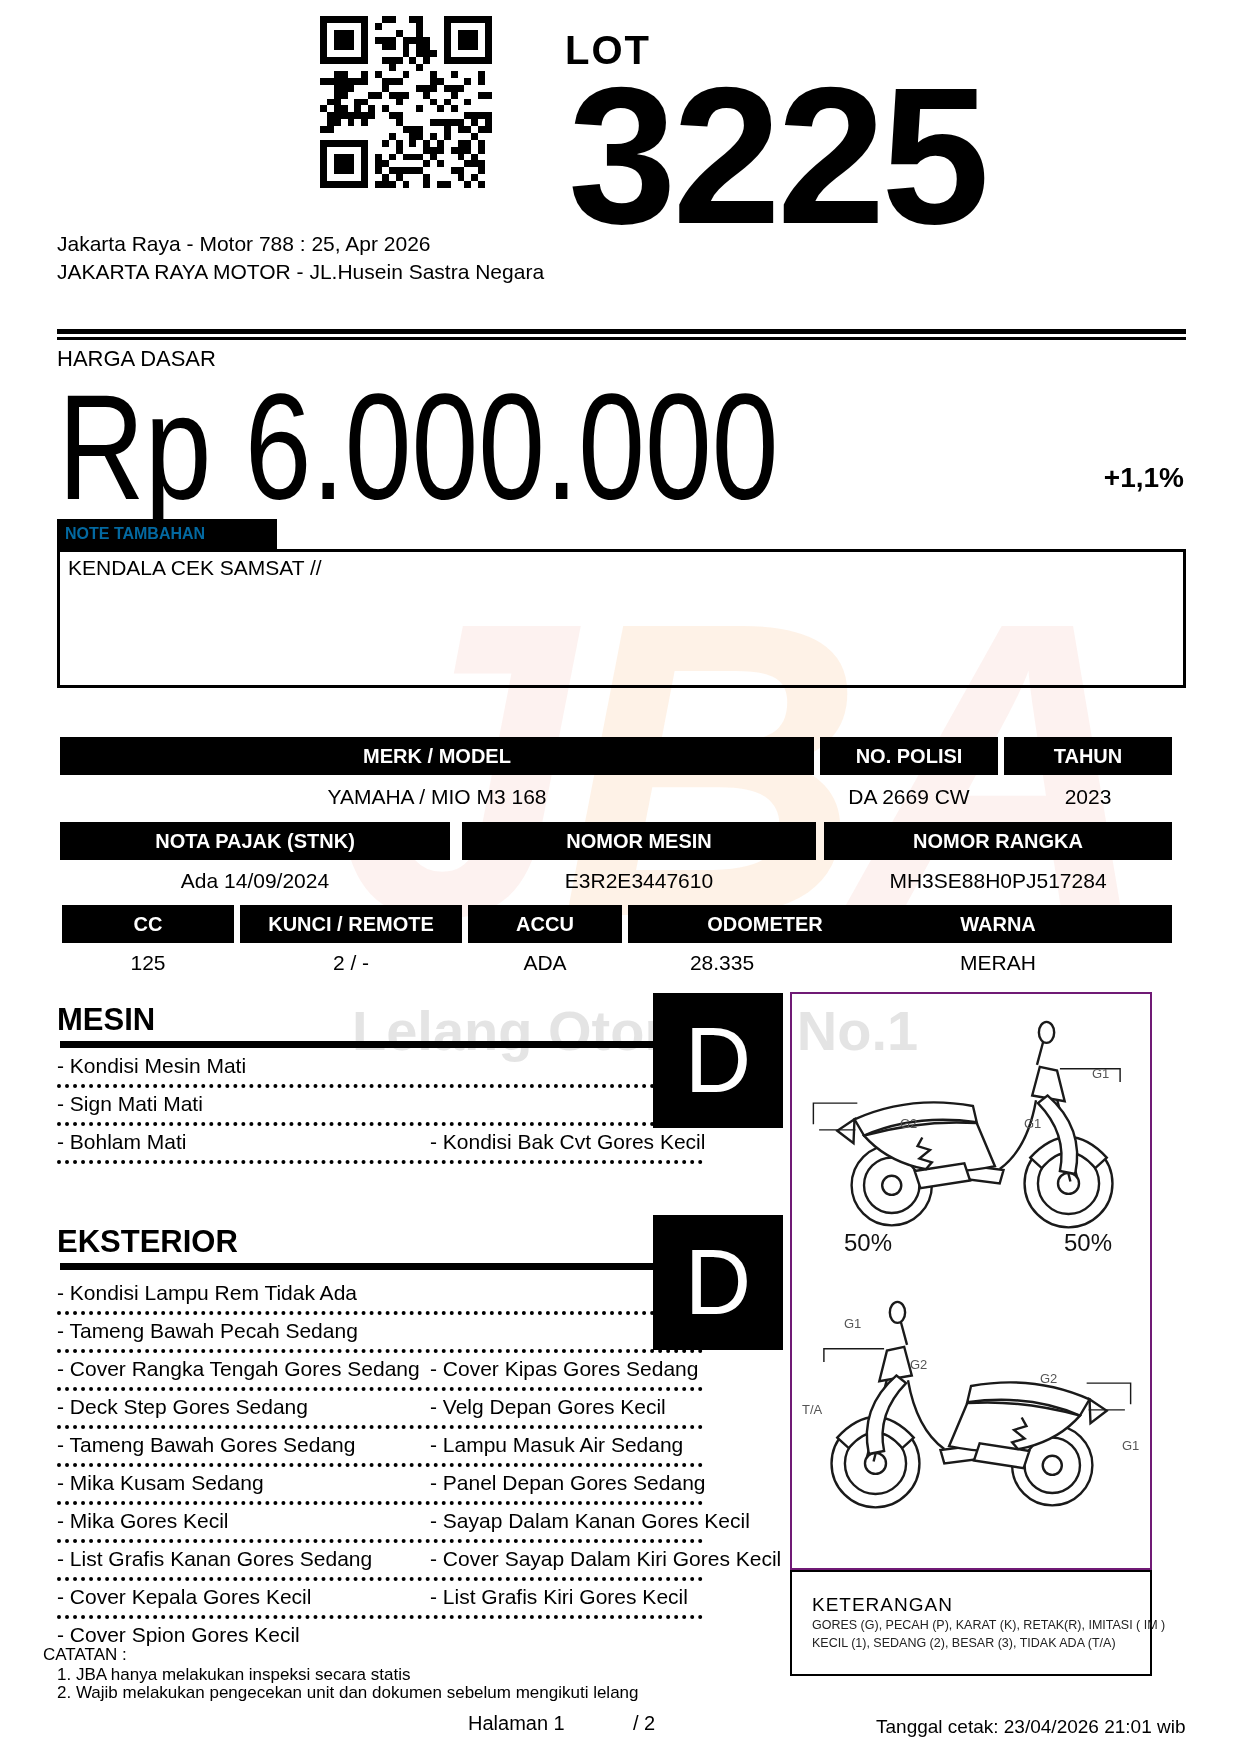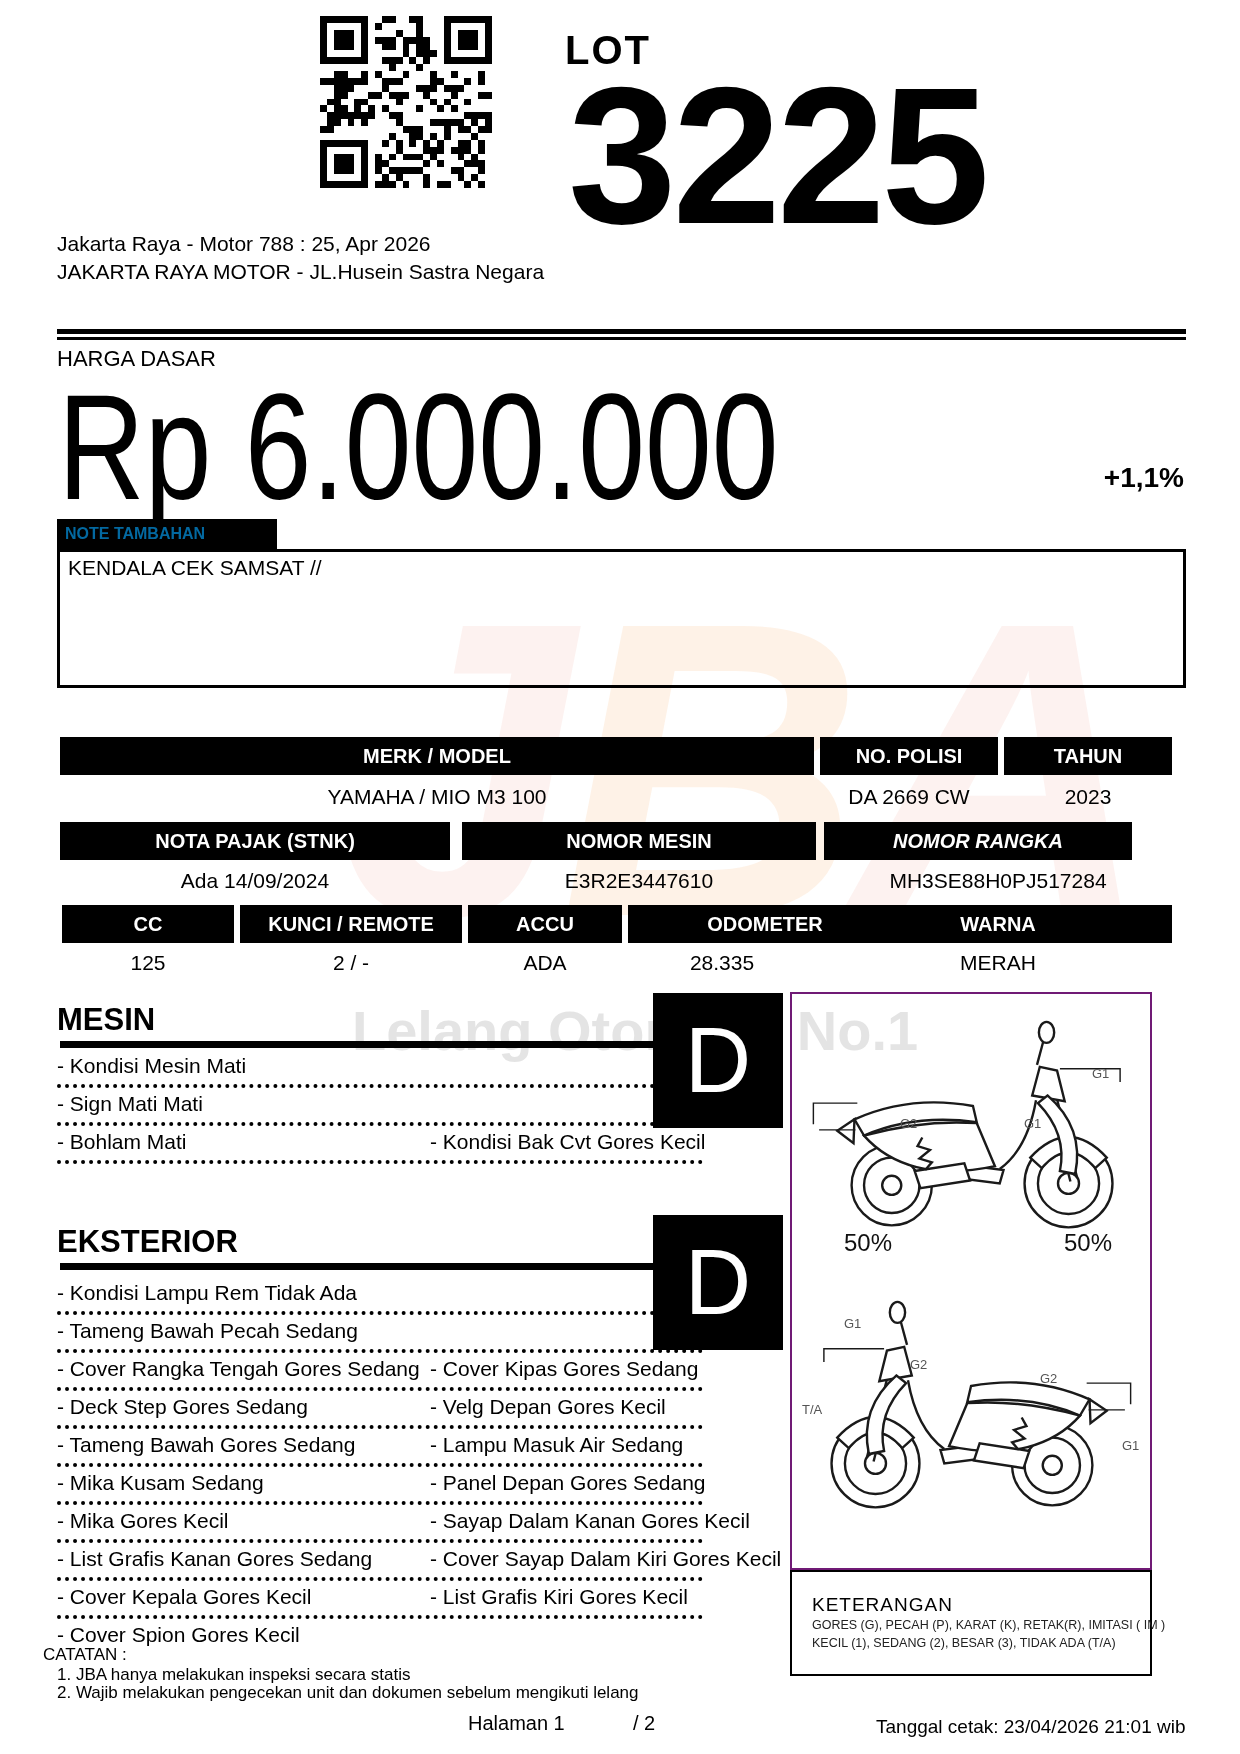--- a/index.html
+++ b/index.html
@@ -275,27 +275,27 @@
   <div class="abs pct" style="right:56px;top:462px;">+1,1%</div>
 
   <div class="abs note-label" style="left:57px;top:519px;width:212px;height:30px;">NOTE TAMBAHAN</div>
   <div class="abs note-box" style="left:57px;top:549px;width:1129px;height:139px;">
     <div>KENDALA CEK SAMSAT //</div>
   </div>
 
   <div class="abs hdr-bar" style="left:60px;top:737px;width:754px;">MERK / MODEL</div>
   <div class="abs hdr-bar" style="left:820px;top:737px;width:178px;">NO. POLISI</div>
   <div class="abs hdr-bar" style="left:1004px;top:737px;width:168px;">TAHUN</div>
-  <div class="abs cell-val" style="left:60px;top:782px;width:754px;">YAMAHA / MIO M3 100</div>
+  <div class="abs cell-val" style="left:60px;top:782px;width:754px;">YAMAHA / MIO M3 168</div>
   <div class="abs cell-val" style="left:820px;top:782px;width:178px;">DA 2669 CW</div>
   <div class="abs cell-val" style="left:1004px;top:782px;width:168px;">2023</div>
 
   <div class="abs hdr-bar" style="left:60px;top:822px;width:390px;">NOTA PAJAK (STNK)</div>
   <div class="abs hdr-bar" style="left:462px;top:822px;width:354px;">NOMOR MESIN</div>
-  <div class="abs hdr-bar" style="left:824px;top:822px;width:308px;font-style:italic;">NOMOR RANGKA</div>
+  <div class="abs hdr-bar" style="left:824px;top:822px;width:348px;">NOMOR RANGKA</div>
   <div class="abs cell-val" style="left:60px;top:866px;width:390px;">Ada 14/09/2024</div>
   <div class="abs cell-val" style="left:462px;top:866px;width:354px;">E3R2E3447610</div>
   <div class="abs cell-val" style="left:824px;top:866px;width:348px;">MH3SE88H0PJ517284</div>
 
   <div class="abs hdr-bar" style="left:62px;top:905px;width:172px;">CC</div>
   <div class="abs hdr-bar" style="left:240px;top:905px;width:222px;">KUNCI / REMOTE</div>
   <div class="abs hdr-bar" style="left:468px;top:905px;width:154px;">ACCU</div>
   <div class="abs hdr-bar" style="left:628px;top:905px;width:188px;padding-left:43px;">ODOMETER</div>
   <div class="abs hdr-bar" style="left:824px;top:905px;width:348px;">WARNA</div>
   <div class="abs cell-val" style="left:62px;top:948px;width:172px;">125</div>

